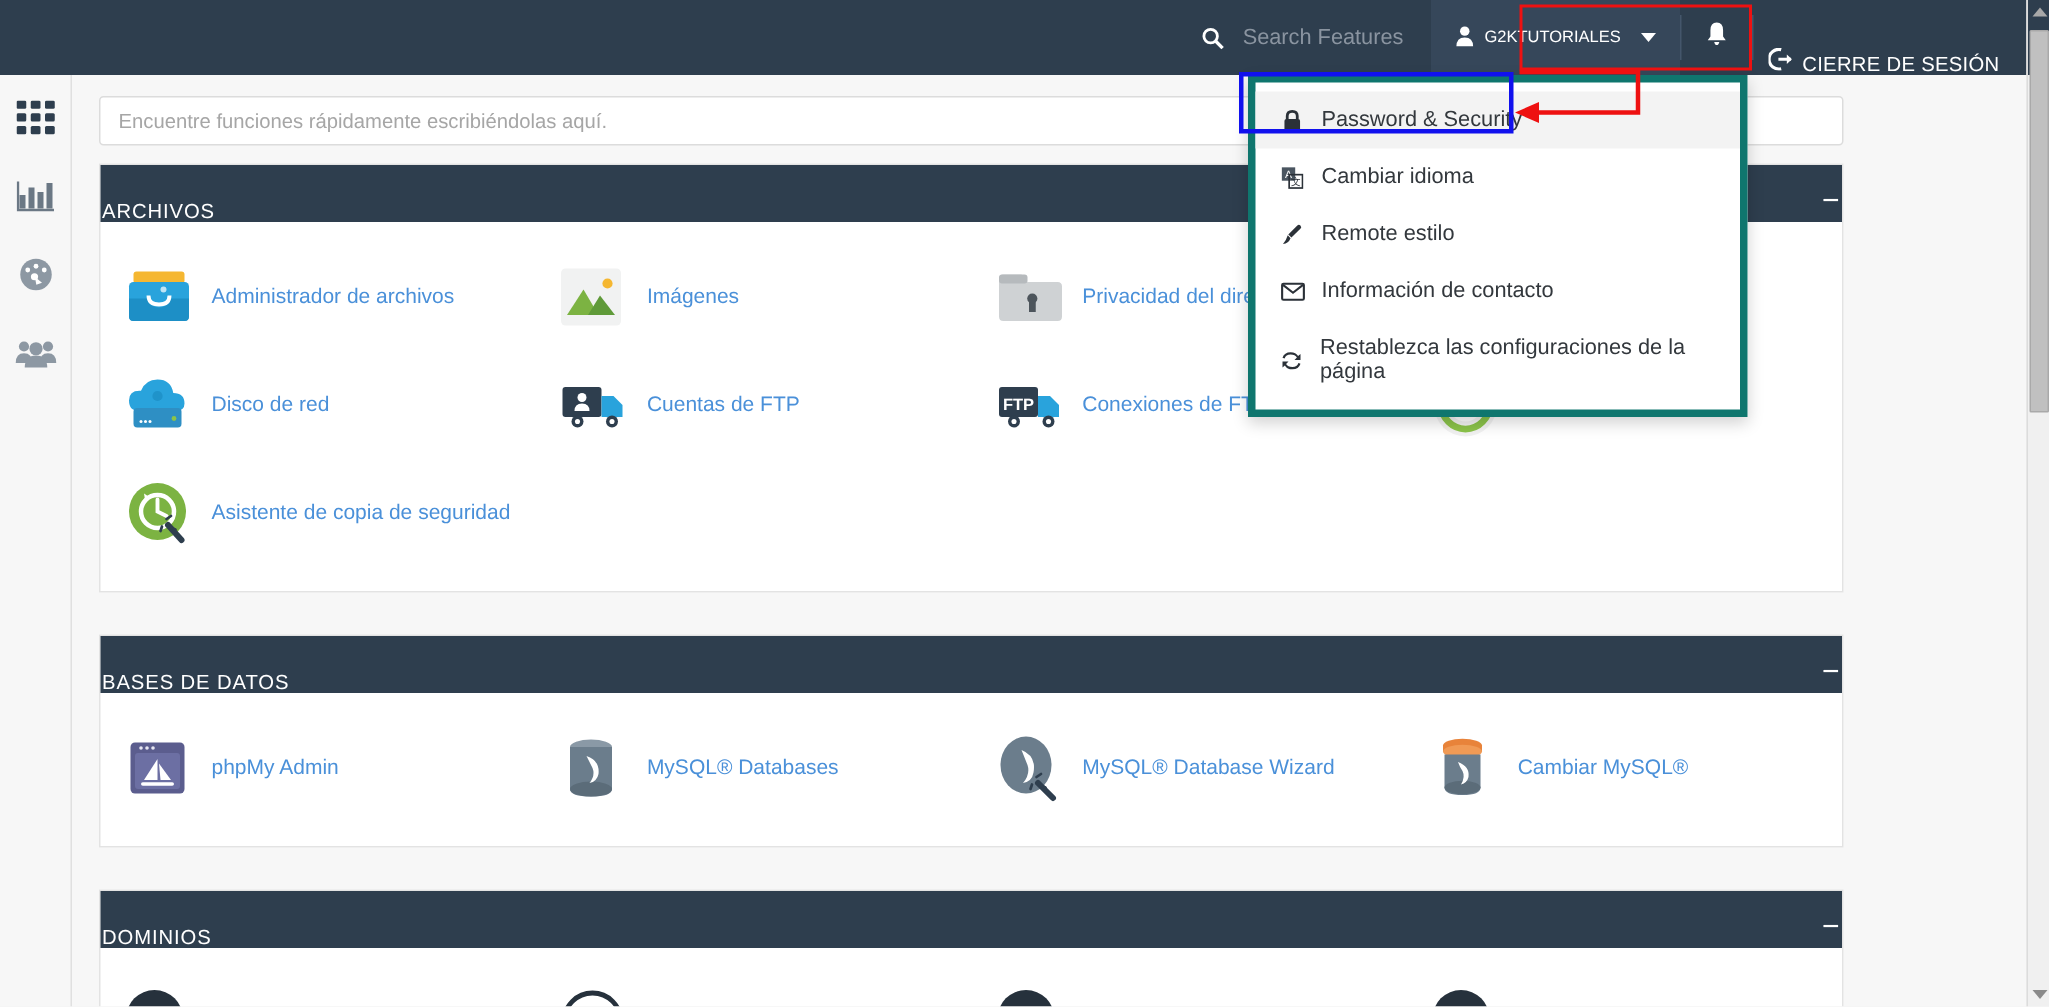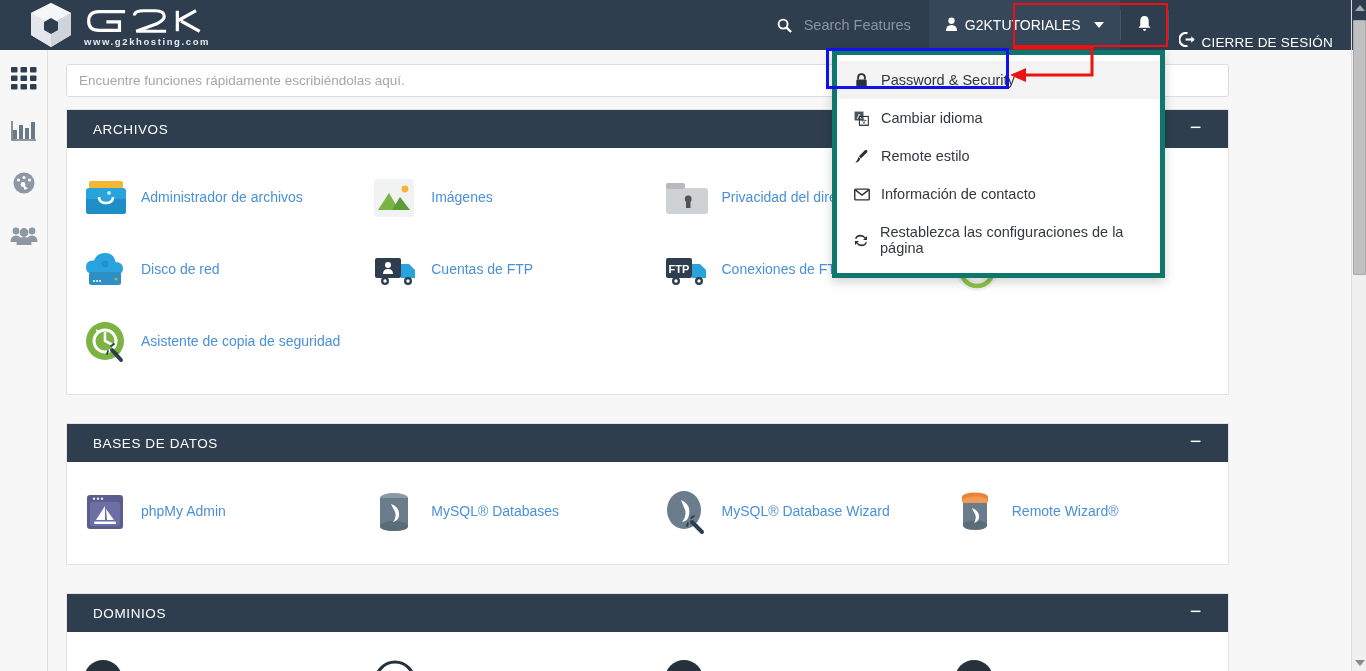--- a/index.html
+++ b/index.html
@@ -26,21 +26,21 @@
     margin-top: 1px; font-family: "Liberation Sans", sans-serif;
   }
   .top-right { margin-left: auto; display: flex; align-items: stretch; height: 50px; }
   .search-features {
     display: flex; align-items: center; gap: 12px; padding: 0 18px 0 10px;
     color: #8a94a0; font-size: 14.5px; cursor: text;
   }
   .search-features .s-ico { color: #ffffff; font-size: 15px; display:flex; }
   .user-menu-btn {
     display: flex; align-items: center; gap: 7px; padding: 0 16px;
-    color: #ffffff; font-size: 14px; cursor: pointer; position: relative;
+    color: #ffffff; font-size: 11px; cursor: pointer; position: relative;
     background: #36475a;
   }
   .user-menu-btn .caret {
     width: 0; height: 0; border-left: 5px solid transparent;
     border-right: 5px solid transparent; border-top: 6px solid #ffffff;
     margin-left: 6px;
   }
   .divider-v { width: 1px; background: #44566b; margin: 10px 0; }
   .bell-btn { display: flex; align-items: center; padding: 0 16px; color: #fff; cursor: pointer; }
   .logout-btn {
@@ -68,21 +68,21 @@
     border: 1px solid #dcdcdc; border-radius: 3px;
     padding: 0 12px; font-size: 13.5px; color: #333;
     font-family: "Liberation Sans", sans-serif;
   }
   .searchbar::placeholder { color: #a6a6a6; }
 
   .panels { padding: 0 122px 0 18px; }
   .panel { background: #fff; border: 1px solid #e3e3e3; margin-bottom: 28px; }
   .panel-head {
     background: #2e3e4e; color: #fff; height: 38px;
-    display: flex; align-items: center; padding: 0 26px;
+    display: flex; align-items: flex-end; padding: 0 1px;
     font-size: 13.5px; letter-spacing: .6px;
   }
   .panel-head .collapse {
     margin-left: auto; cursor: pointer; font-size: 20px; line-height: 1;
     color: #fff; font-weight: 300; padding-bottom: 4px;
   }
   .panel-body {
     display: flex; flex-wrap: wrap; padding: 14px 0 16px 0;
   }
   .tile {
@@ -139,39 +139,20 @@
     border-left: 5px solid transparent; border-right: 5px solid transparent;
     border-top: 6px solid #8a8a8a;
   }
 </style>
 </head>
 <body>
 
 <div class="app">
 
   <div class="topbar">
-    <div class="logo-wrap">
-      <svg class="logo-cube" viewBox="0 0 46 48">
-        <path d="M23 2 L43 12 L43 34 L23 46 L3 34 L3 12 Z" fill="#e9ecef"></path>
-        <path d="M23 2 L43 12 L23 23 L3 12 Z" fill="#f4f6f8"></path>
-        <path d="M23 23 L43 12 L43 34 L23 46 Z" fill="#cdd4db"></path>
-        <path d="M23 23 L3 12 L3 34 L23 46 Z" fill="#e3e7eb"></path>
-        <path d="M23 17 L30 21 L30 29 L23 33 L16 29 L16 21 Z" fill="#2e3e4e"></path>
-      </svg>
-      <div class="logo-text">
-        <svg class="logo-g2k" viewBox="0 0 140 30">
-          <g fill="none" stroke="#ffffff" stroke-width="3.4">
-            <path d="M44 5 L16 5 Q5 5 5 15 Q5 25 16 25 L38 25 L38 16 L24 16"></path>
-            <path d="M54 9 Q54 4 64 4 L76 4 Q86 4 86 10 Q86 14 78 18 L56 26 L88 26"></path>
-            <path d="M100 4 L100 26 M100 15 L120 4 M104 15 L124 26"></path>
-          </g>
-        </svg>
-        <div class="logo-url">www.g2khosting.com</div>
-      </div>
-    </div>
 
     <div class="top-right">
       <div class="search-features">
         <span class="s-ico">
           <svg width="15" height="15" viewBox="0 0 16 16">
               <circle cx="6.5" cy="6.5" r="4.8" fill="none" stroke="#fff" stroke-width="2"></circle>
               <line x1="10" y1="10" x2="15" y2="15" stroke="#fff" stroke-width="2.4"></line>
             </svg>
         </span>
         <span>Search Features</span>
@@ -457,21 +438,21 @@
             <span class="tile-ico">
               <svg width="46" height="46" viewBox="0 0 46 46">
                 <ellipse cx="23" cy="8" rx="13" ry="4.5" fill="#e8833a"></ellipse>
                 <rect x="10" y="8" width="26" height="4" fill="#e8833a"></rect>
                 <ellipse cx="23" cy="12" rx="13" ry="4.5" fill="#f09a55"></ellipse>
                 <path d="M11 14 L11 36 Q11 41 23 41 Q35 41 35 36 L35 14 Z" fill="#6b7d8c"></path>
                 <ellipse cx="23" cy="36" rx="12" ry="4.5" fill="#5b6c79"></ellipse>
                 <path d="M20 19 Q28 22 27 29 Q26 33 22 34 Q25 29 23 25 Q21 22 20 19 Z" fill="#fff"></path>
               </svg>
             </span>
-            <span class="tile-label">Remote Wizard®</span>
+            <span class="tile-label">Cambiar MySQL®</span>
           </div>
 
         </div>
       </div>
 
       <div class="panel">
         <div class="panel-head">
           <span>DOMINIOS</span>
           <span class="collapse">−</span>
         </div>

